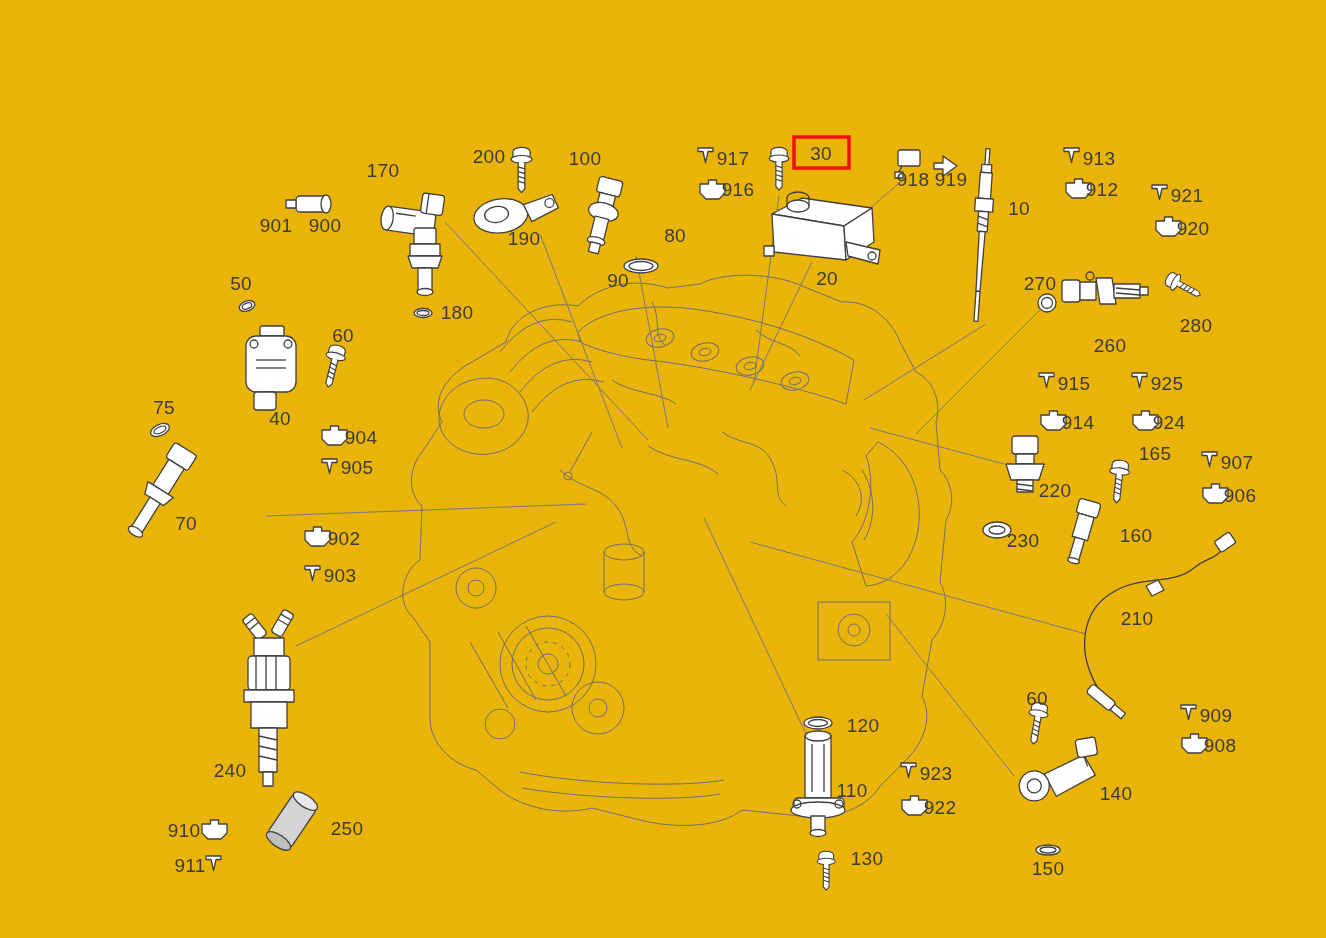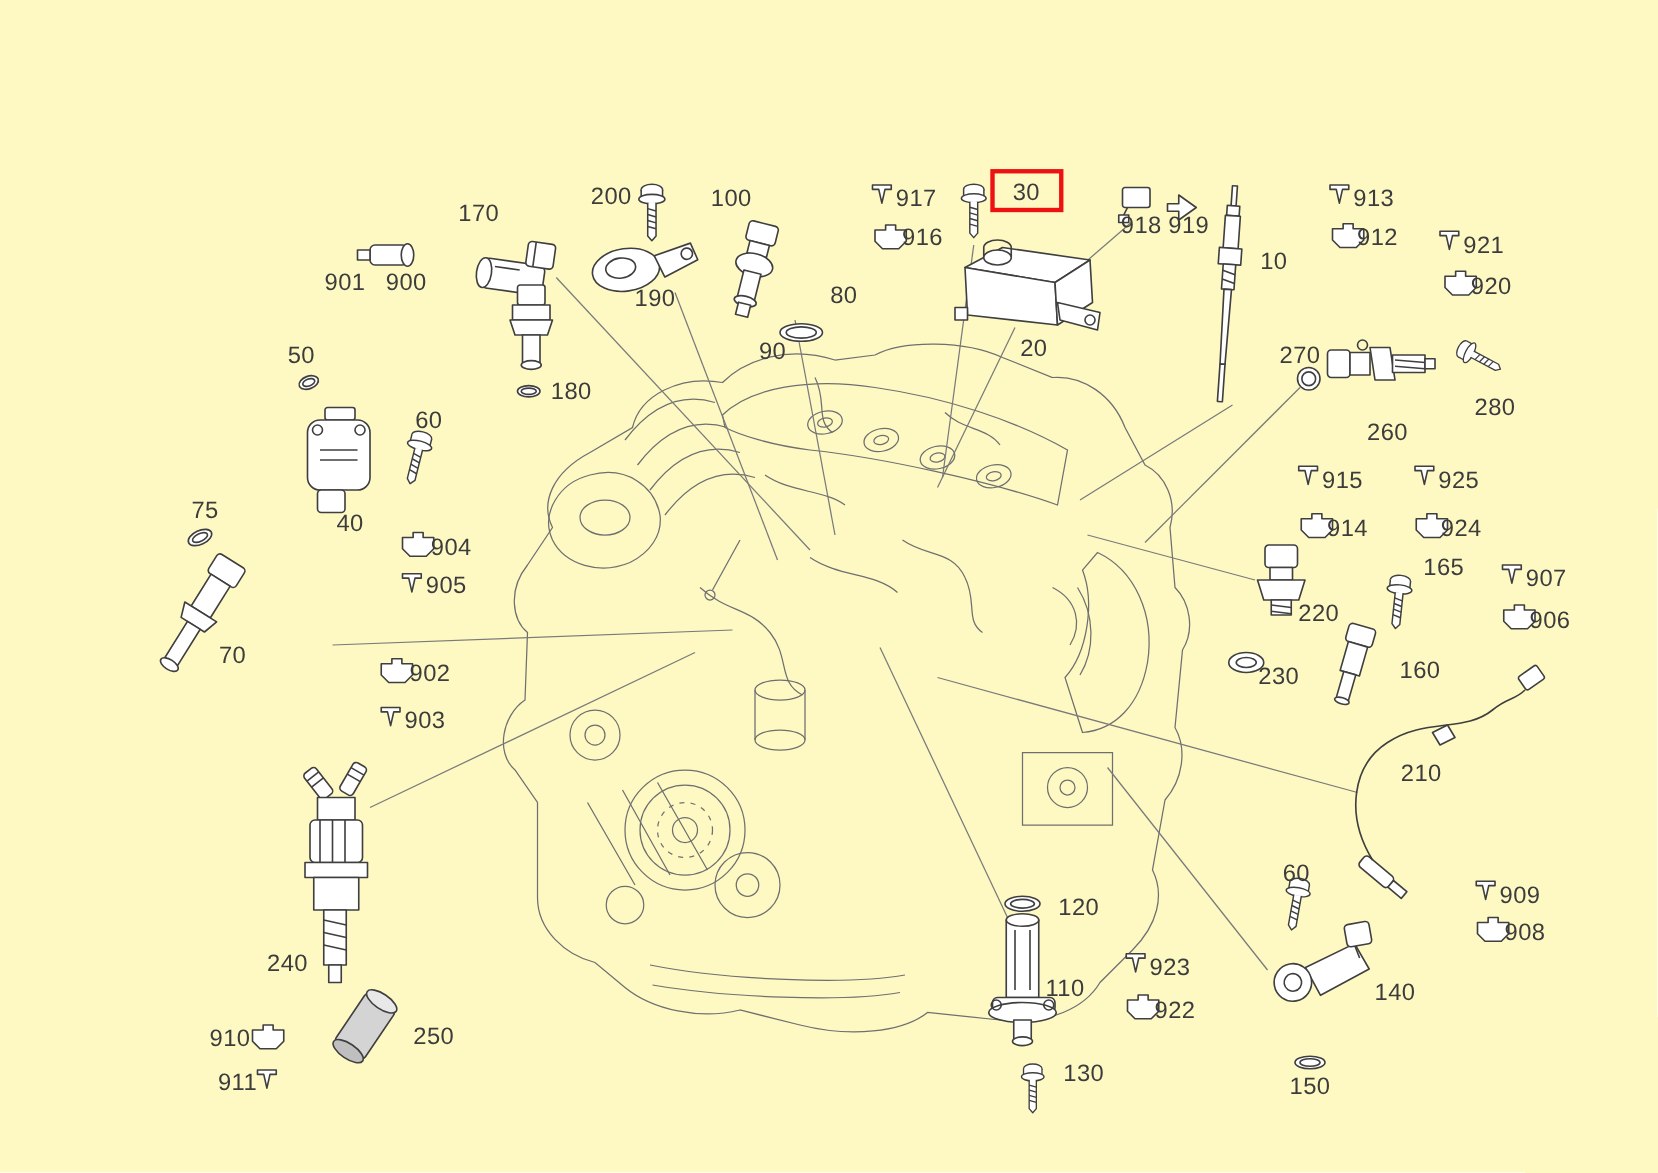--- a/index.html
+++ b/index.html
@@ -1,16 +1,16 @@
 <!DOCTYPE html>
 <html><head>
 <meta charset="utf-8">
 <style>
   html,body{margin:0;padding:0;background:#ffffff;}
-  .stage{position:relative;width:1326px;height:938px;background:#fef9c3;overflow:hidden;}
+  .stage{position:relative;width:1326px;height:938px;background:#eab308;overflow:hidden;}
   svg{display:block;}
   svg text{font-family:"Liberation Sans","DejaVu Sans",sans-serif;font-size:19px;fill:#3c3c3c;letter-spacing:.3px;}
 </style>
 </head>
 <body>
 
 <div class="stage">
 <svg width="1326" height="938" viewBox="0 0 1326 938">
 
   <defs>

